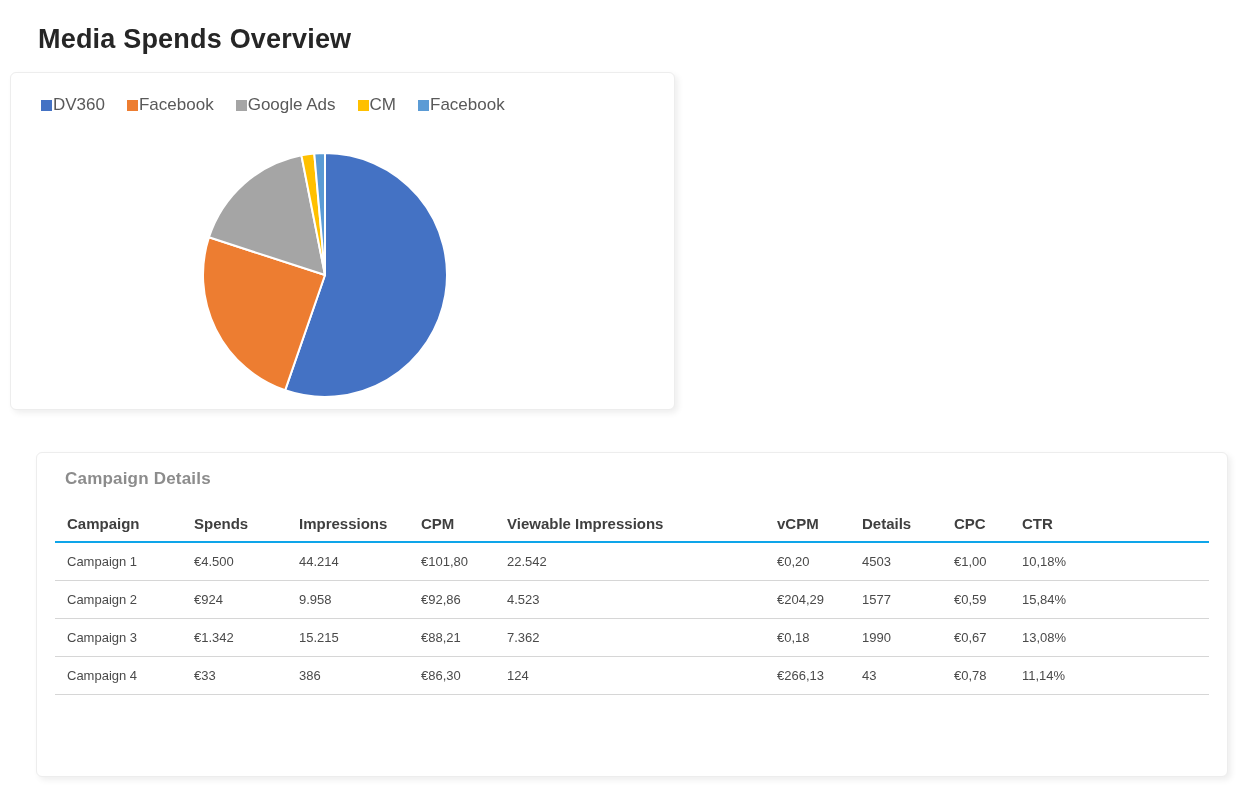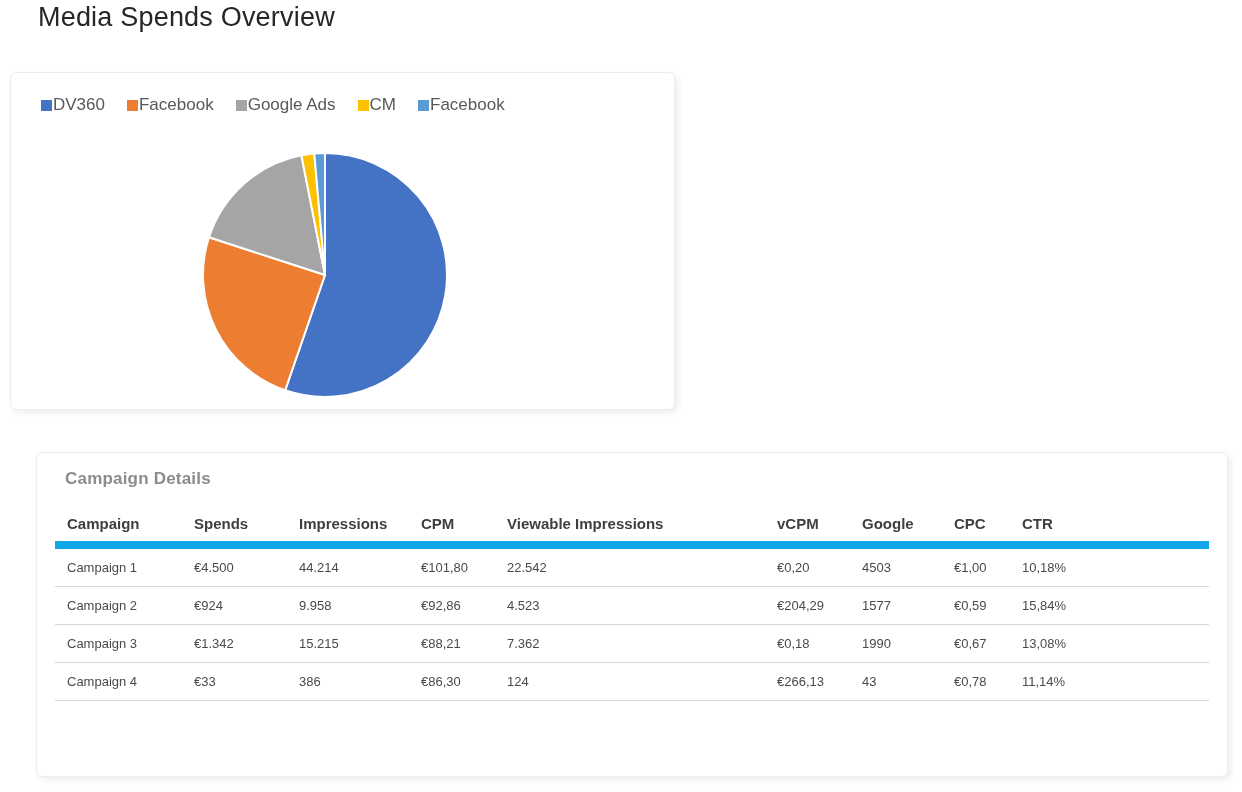--- a/index.html
+++ b/index.html
@@ -5,22 +5,22 @@
   * { margin: 0; padding: 0; box-sizing: border-box; }
   html, body {
     width: 1242px; height: 792px;
     background: #ffffff;
     font-family: "Liberation Sans", "DejaVu Sans", sans-serif;
     overflow: hidden;
   }
   .stage { position: relative; width: 1242px; height: 792px; }
 
   .page-title {
-    position: absolute; left: 38px; top: 2px;
-    font-size: 27px; font-weight: 400; color: #262626;
+    position: absolute; left: 38px; top: 24px;
+    font-size: 27px; font-weight: 700; color: #262626;
     letter-spacing: 0.2px;
   }
 
   .card {
     position: absolute;
     background: #ffffff;
     border: 1px solid #ededed;
     border-radius: 6px;
     box-shadow: 3px 3px 6px rgba(0,0,0,0.07);
   }
@@ -43,21 +43,21 @@
     letter-spacing: 0.2px;
   }
 
   table.details {
     position: absolute; left: 18px; top: 54px;
     border-collapse: collapse; table-layout: fixed;
     width: 1154px;
   }
   table.details th {
     text-align: left; font-size: 15px; font-weight: 700; color: #3f3f3f;
-    padding: 8px 6px 9px 12px; border-bottom: 8px solid #0ea5e9;
+    padding: 8px 6px 9px 12px; border-bottom: 2px solid #0ea5e9;
     white-space: nowrap; overflow: hidden;
   }
   table.details td {
     text-align: left; font-size: 13px; color: #4a4a4a;
     padding: 11px 6px 11px 12px; border-bottom: 1px solid #d6d6d6;
     white-space: nowrap; overflow: hidden;
   }
 </style>
 </head>
 <body>
@@ -113,21 +113,21 @@
           <col style="width:199px">
       </colgroup>
       <thead>
           <tr>
             <th>Campaign</th>
             <th>Spends</th>
             <th>Impressions</th>
             <th>CPM</th>
             <th>Viewable Impressions</th>
             <th>vCPM</th>
-            <th>Google</th>
+            <th>Details</th>
             <th>CPC</th>
             <th>CTR</th>
           </tr>
         </thead>
       <tbody>
           <tr>
             <td>Campaign 1</td>
             <td>€4.500</td>
             <td>44.214</td>
             <td>€101,80</td>

